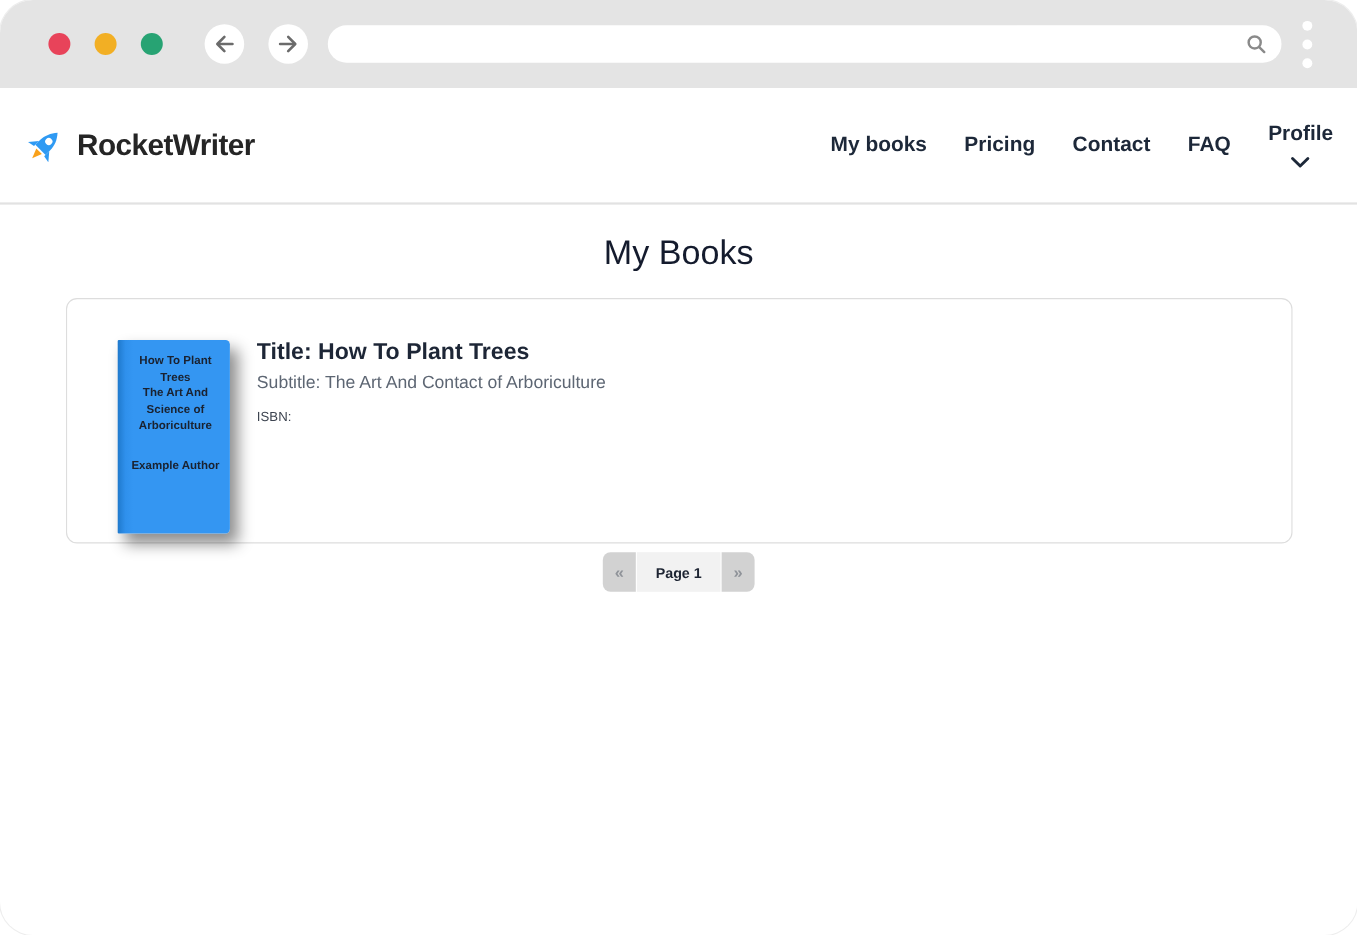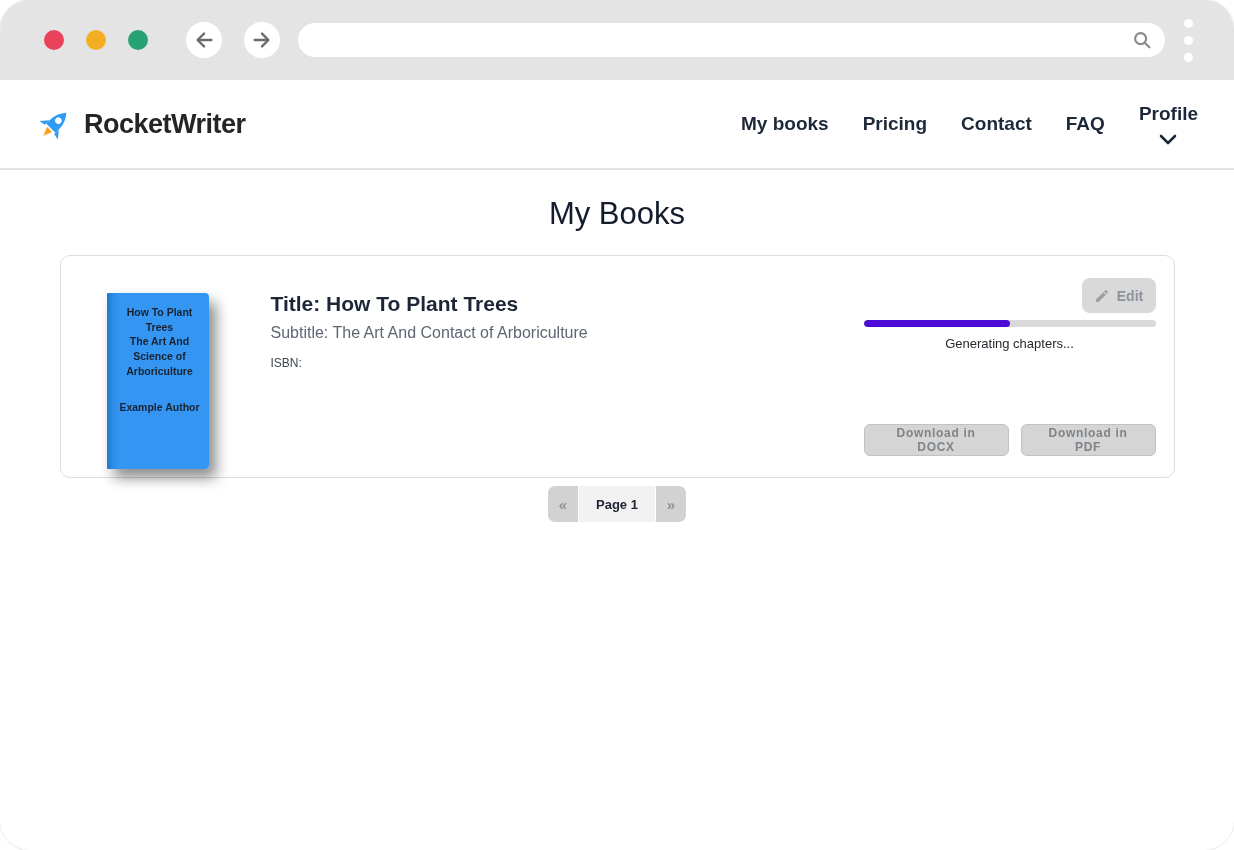--- a/index.html
+++ b/index.html
@@ -47,24 +47,24 @@
     flex: 1; border: none; outline: none; background: transparent;
     font-size: 14px; padding: 0 44px 0 18px; color: #333;
     font-family: "Liberation Sans", sans-serif;
   }
   .url-search { position: absolute; right: 12px; top: 6px; cursor: pointer; }
   .dots { display: flex; flex-direction: column; gap: 8px; margin-right: 41px; cursor: pointer; }
   .dots span { width: 9px; height: 9px; border-radius: 50%; background: #ffffff; }
 
   
   .site-nav {
-    height: 90px; background: #ffffff;
+    height: 106px; background: #ffffff;
     border-bottom: 2px solid #e2e2e2;
     display: flex; align-items: center;
-    padding: 0 36px;
+    padding: 0 22px;
   }
   .brand { display: flex; align-items: center; gap: 10px; cursor: pointer; }
   .brand-text {
     font-size: 27px; font-weight: bold; color: #252525; letter-spacing: -0.5px;
   }
   .nav-right { margin-left: auto; display: flex; align-items: center; gap: 34px; }
   .create-btn {
     background: var(--accent-orange, #f9a11b);
     color: #ffffff; border: none; border-radius: 9px;
     font-size: 16px; font-weight: bold; letter-spacing: 1.5px;
@@ -98,21 +98,21 @@
     box-shadow: 7px 9px 14px rgba(0,0,0,0.45), 2px 2px 0 rgba(255,255,255,0.6);
     border-radius: 1px 4px 4px 1px;
     padding: 12px 8px 8px 12px;
     display: flex; flex-direction: column;
     text-align: center;
     color: #1a2230;
     font-size: 10.5px; font-weight: bold; line-height: 1.4;
   }
   .cover .c-sub { }
   .cover .c-author { margin-top: 22px; }
-  .card-info { margin-left: 62px; margin-top: 14px; }
+  .card-info { margin-left: 25px; margin-top: 14px; }
   .card-title { font-size: 21px; font-weight: bold; color: #1d2636; }
   .card-subtitle { font-size: 16px; color: #5d6673; margin-top: 8px; }
   .card-meta { margin-top: 14px; font-size: 12px; color: #3d4450; line-height: 1.25; }
   .card-right {
     margin-left: auto; width: 292px; align-self: stretch;
     display: flex; flex-direction: column;
   }
   .edit-btn {
     align-self: flex-end;
     width: 74px; height: 35px;
@@ -245,38 +245,20 @@
     </div>
 
     <div class="card-info">
       <div class="card-title">Title: How To Plant Trees</div>
       <div class="card-subtitle">Subtitle: The Art And Contact of Arboriculture</div>
       <div class="card-meta">
         <div>ISBN:</div>
       </div>
     </div>
 
-    <div class="card-right">
-      <button class="edit-btn">
-        <span style="display:flex">
-          <svg width="16" height="16" viewBox="0 0 24 24" fill="#9aa0a6">
-              <path d="M3 17.25V21h3.75L17.81 9.94l-3.75-3.75L3 17.25zM20.71 7.04a1 1 0 0 0 0-1.41l-2.34-2.34a1 1 0 0 0-1.41 0l-1.83 1.83 3.75 3.75 1.83-1.83z"></path>
-            </svg>
-        </span>
-        <span>Edit</span>
-      </button>
-      <div class="progress-track">
-        <div class="progress-fill" style="width: 50%;"></div>
-      </div>
-      <div class="progress-caption">Generating chapters...</div>
-      <div class="downloads">
-        <button class="dl-btn">Download in DOCX</button>
-        <button class="dl-btn">Download in PDF</button>
-      </div>
-    </div>
   </div>
 
   <div class="pagination">
     <button class="pg-btn pg-prev">«</button>
     <div class="pg-label">Page 1</div>
     <button class="pg-btn pg-next">»</button>
   </div>
 
 </div>
 

